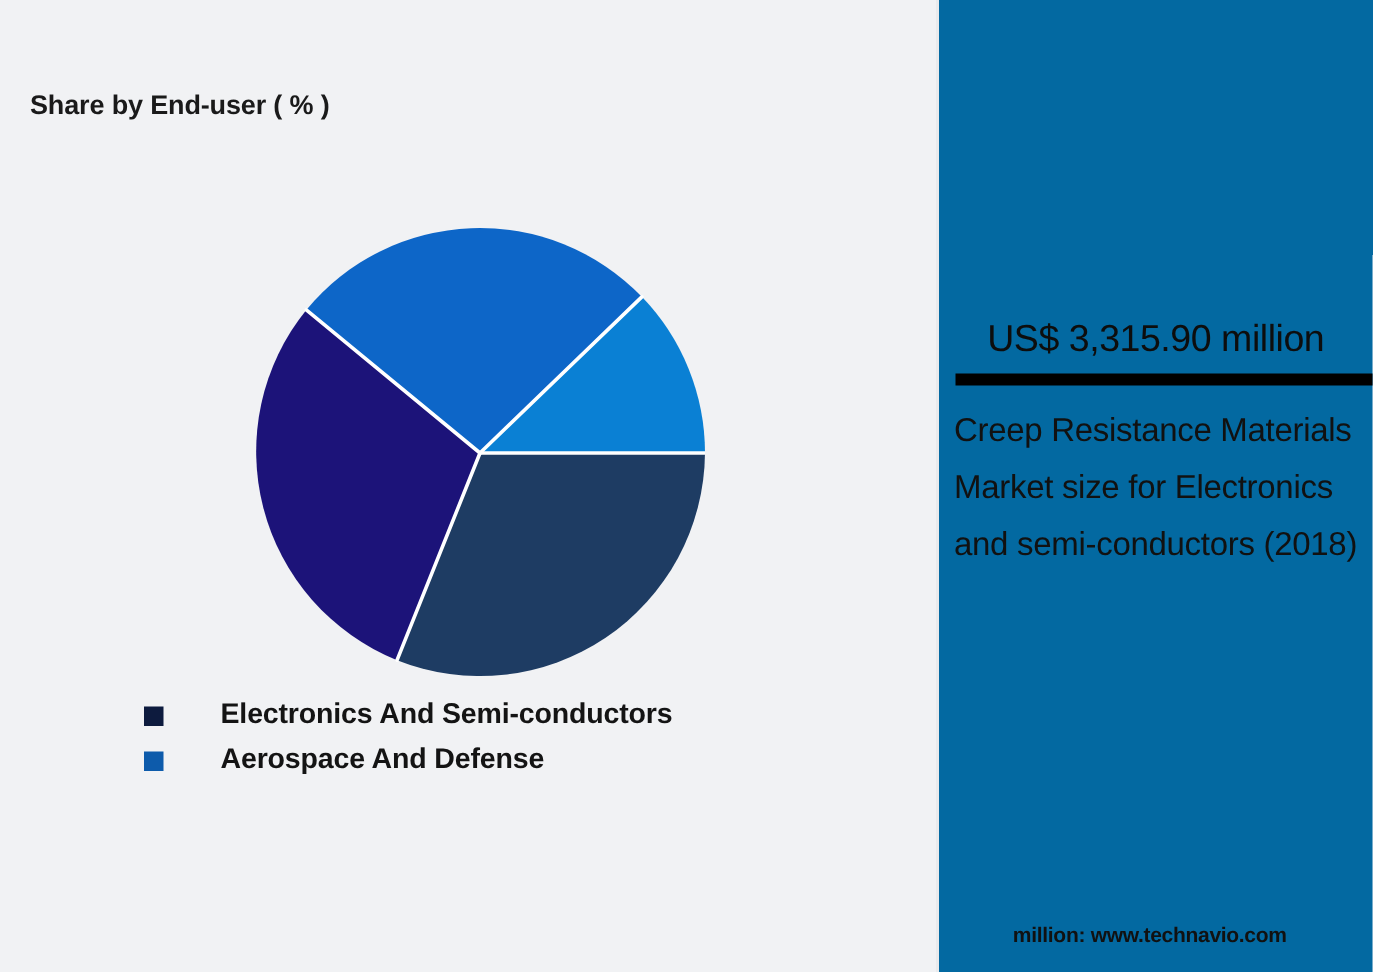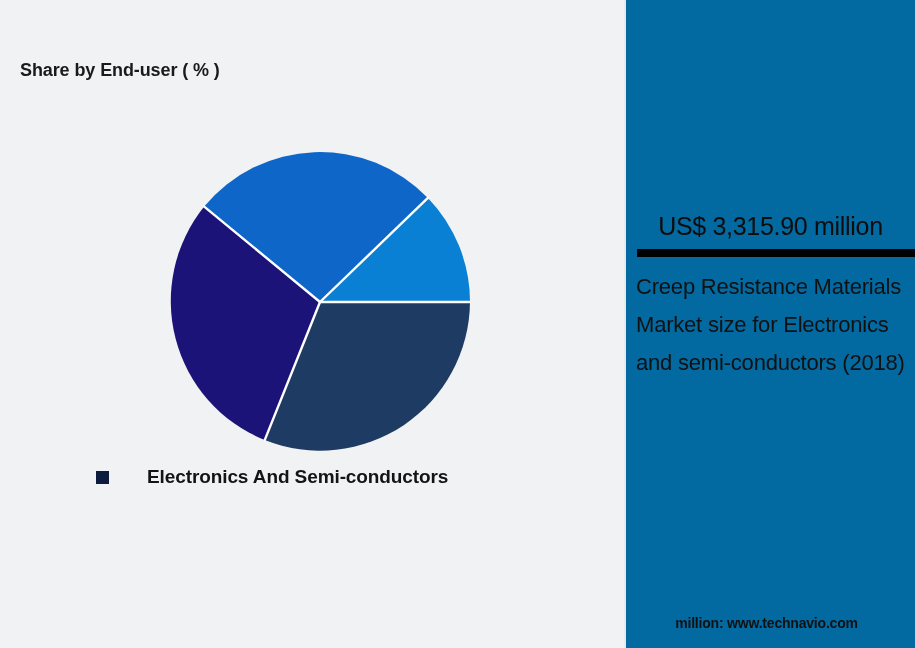--- a/index.html
+++ b/index.html
@@ -184,20 +184,24 @@
     </div>
 
     <div id="legend">
 
       <div class="legend-row">
         <span class="legend-swatch" style="background:#0d1b3e"></span>
         <span class="legend-label">Electronics And Semi-conductors</span>
       </div>
 
 
+      <div class="legend-row">
+        <span class="legend-swatch" style="background:#0d5bab"></span>
+        <span class="legend-label">Aerospace And Defense</span>
+      </div>
 
 
     </div>
   </div>
 
   <div id="panel-divider"></div>
 
   <div id="right-panel">
 
     <div id="kpi-value">US$ 3,315.90 million</div>

